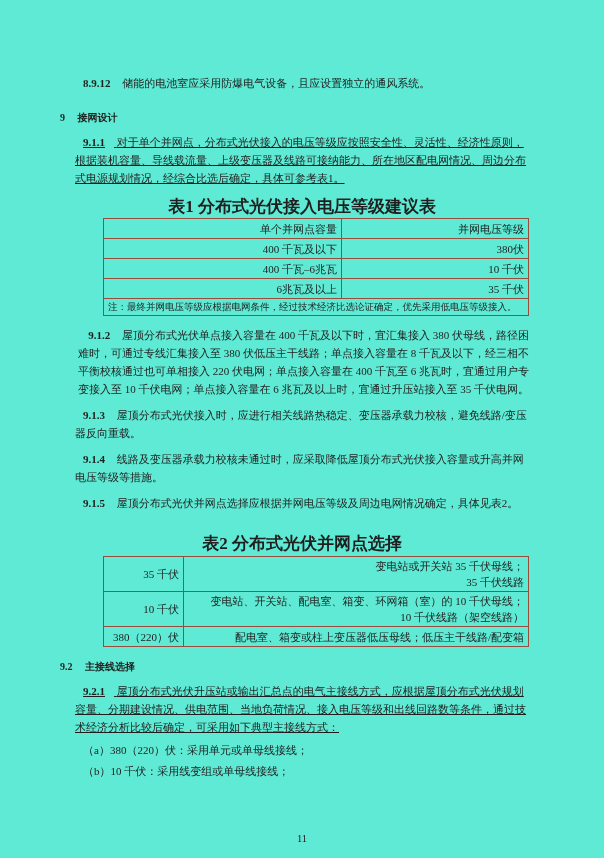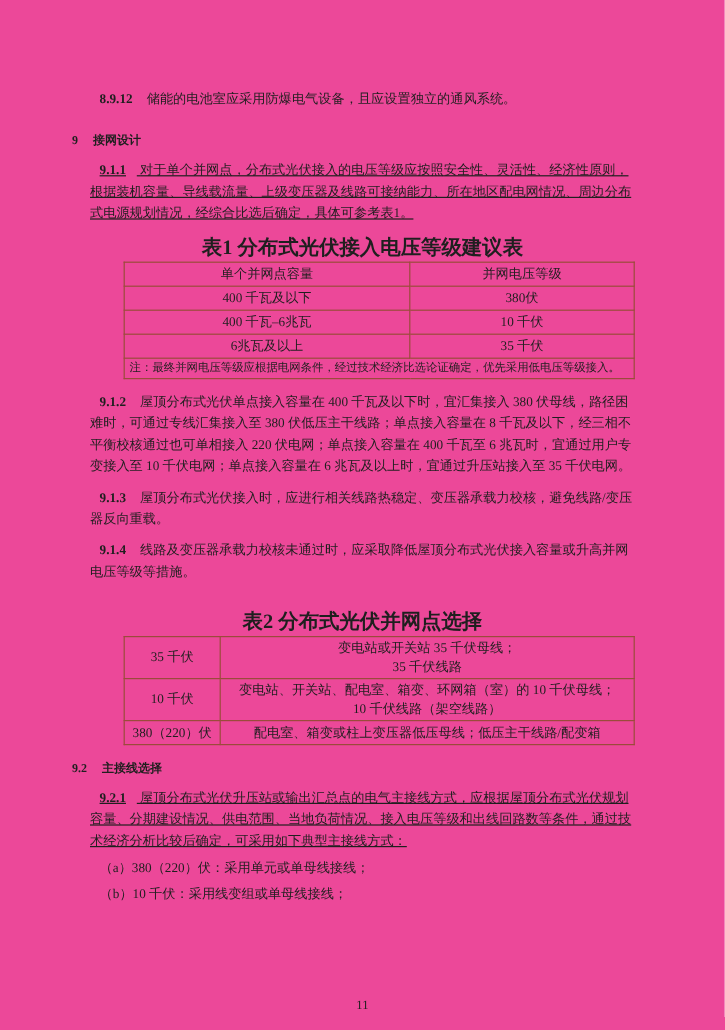--- a/index.html
+++ b/index.html
@@ -5,21 +5,21 @@
   html, body { margin: 0; padding: 0; background: #ffffff; }
   body {
     font-family: "Liberation Serif", "DejaVu Serif", serif;
     color: #1f1f1f;
   }
   .page {
     position: relative;
     width: 604px;
     height: 858px;
     margin: 0 auto;
-    background: #ec4899;
+    background: #5eead4;
     overflow: hidden;
   }
   .content {
     padding: 74px 75px 0 75px;
     font-size: 11px;
     line-height: 18px;
   }
   .clause { margin: 0; text-indent: 8px; }
   .clause .num { font-weight: bold; margin-right: 9px; }
   .heading {
@@ -29,42 +29,42 @@
     line-height: 18px;
   }
   .heading .num { margin-right: 10px; }
 
   .mt3  { margin-top: 3px; }
   .mt4  { margin-top: 4px; }
   .mt5  { margin-top: 5px; }
   .mt6  { margin-top: 6px; text-decoration: underline; }
   .mt8  { margin-top: 8px; }
   .mt9  { margin-top: 9px; }
-  .mt10 { margin-top: 10px; }
+  .mt10 { margin-top: 10px; text-align: right; }
   .mt11 { margin-top: 11px; }
   .mt12 { margin-top: 12px; }
   .mt17 { margin-top: 17px; }
   .mt24 { margin-top: 24px; }
 
   .table-caption {
     text-align: center;
     font-weight: bold;
     font-size: 17px;
     line-height: 15px;
   }
   table.doc-table {
     border-collapse: collapse;
     width: 426px;
     margin-left: 28px;
     font-size: 11px;
     table-layout: fixed;
   }
   table.doc-table td, table.doc-table th {
     border: 1px solid #9b4b3b;
-    text-align: center;
+    text-align: right;
     vertical-align: middle;
     padding: 1px 4px;
     font-weight: normal;
     line-height: 16px;
     height: 17px;
     overflow: hidden;
   }
   table.table1 col.c1 { width: 56%; }
   table.table1 tr.note-row td {
     font-size: 9.5px;
@@ -146,20 +146,24 @@
     <p class="clause mt8">
       <b class="num">9.1.3</b>
       <span>屋顶分布式光伏接入时，应进行相关线路热稳定、变压器承载力校核，避免线路/变压器反向重载。</span>
     </p>
 
     <p class="clause mt8">
       <b class="num">9.1.4</b>
       <span>线路及变压器承载力校核未通过时，应采取降低屋顶分布式光伏接入容量或升高并网电压等级等措施。</span>
     </p>
 
+    <p class="clause mt8">
+      <b class="num">9.1.5</b>
+      <span>屋顶分布式光伏并网点选择应根据并网电压等级及周边电网情况确定，具体见表2。</span>
+    </p>
 
     <div class="table-caption mt24">表2 分布式光伏并网点选择</div>
 
     <table class="doc-table table2 mt5">
       <colgroup>
           <col class="c1">
           <col class="c2">
         </colgroup>
       <tbody>
         <tr>

